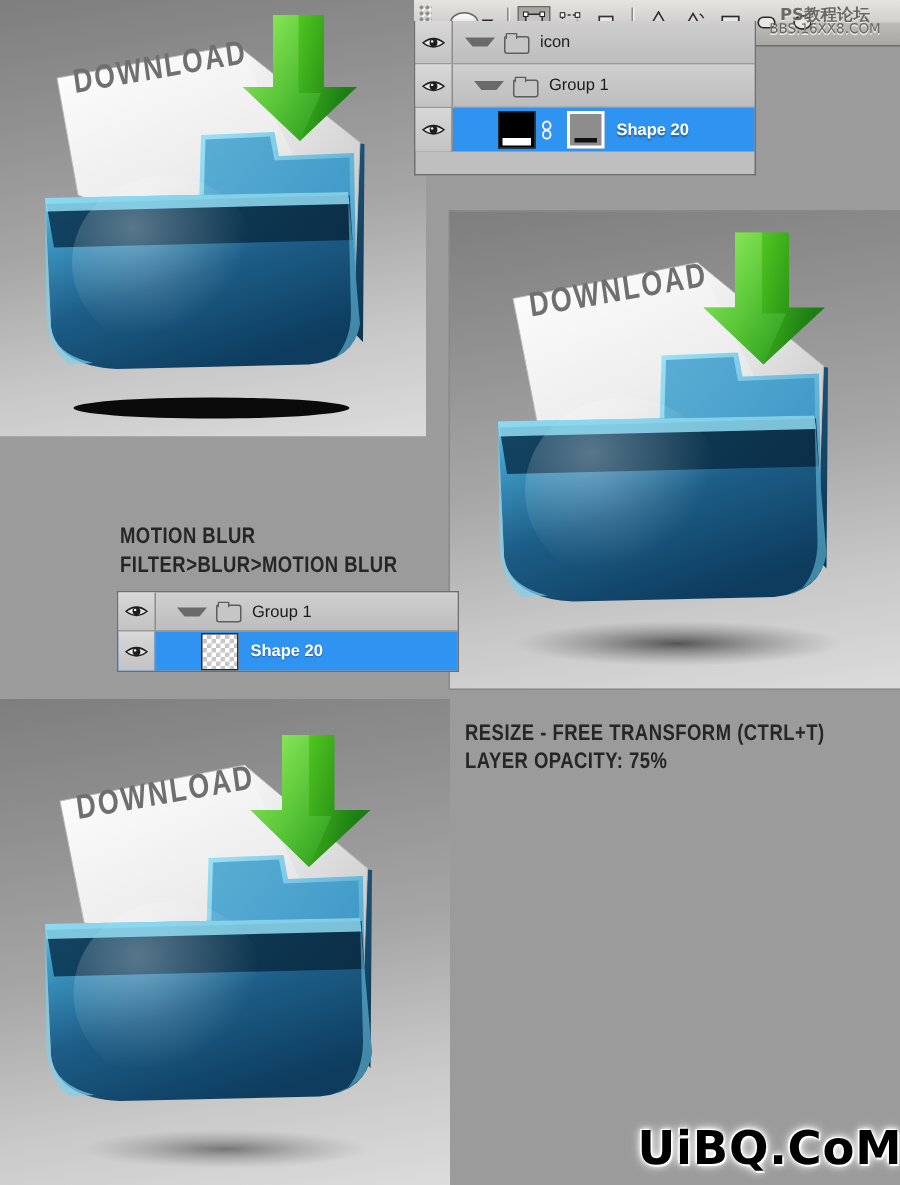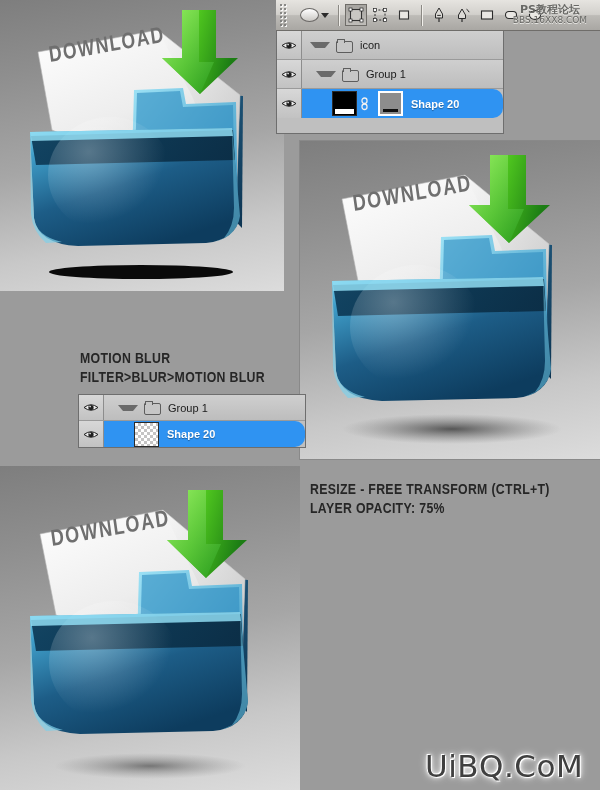--- a/index.html
+++ b/index.html
@@ -61,27 +61,27 @@
   .tb-watermark .w2{font-size:9px;font-weight:normal;}
 
   
   .layers-panel{
     position:absolute;
     background:#bfbfbf;
     border:1px solid #6e6e6e;
     box-sizing:border-box;
     font-family:"Liberation Sans", sans-serif;
   }
-  #layers-top{left:276px;top:31px;width:228px;height:103px;border-top:none;}
+  #layers-top{left:276px;top:14px;width:228px;height:103px;border-top:none;}
   #layers-mid{left:78px;top:394px;width:228px;height:54px;}
 
   .layer-row{display:flex;align-items:center;height:29px;box-sizing:border-box;
     border-bottom:1px solid #9a9a9a;position:relative;}
   #layers-mid .layer-row{height:26px;}
-  .layer-row:last-child{border-bottom:none;border-radius:10px;}
+  .layer-row:last-child{border-bottom:none;}
   .layer-row.sel{background:#2f93f2;}
   .layer-row.norm{background:linear-gradient(180deg,#cfcfcf,#bdbdbd);}
 
   .eye-cell{width:24px;height:100%;flex:0 0 24px;display:flex;align-items:center;justify-content:center;
     background:linear-gradient(180deg,#d8d8d8,#c2c2c2);border-right:1px solid #8d8d8d;}
   .eye-icon{width:16px;height:11px;display:block;}
 
   .disclosure{width:0;height:0;border-left:5px solid transparent;border-right:5px solid transparent;
     border-top:6px solid #6a6a6a;margin-left:8px;flex:0 0 10px;}
   .folder-icon{width:16px;height:13px;margin-left:6px;flex:0 0 16px;position:relative;}
@@ -119,22 +119,22 @@
     transform:scaleX(.82);transform-origin:left top;
     white-space:pre;
   }
   #anno-blur{left:80px;top:348px;}
   #anno-resize{left:310px;top:479px;}
 
   
   #site-mark{
     position:absolute;left:425px;top:748px;
     font-family:"DejaVu Sans", sans-serif;
-    font-size:31px;font-weight:normal;letter-spacing:.5px;
-    color:#404040;
+    font-size:31px;font-weight:bold;letter-spacing:.5px;
+    color:#000000;
     text-shadow:
       0 0 3px #ffffff,0 0 5px #ffffff,0 0 8px #ffffff,
       1px 1px 0 #ffffff,-1px -1px 0 #ffffff;
   }
 </style>
 </head>
 <body>
 
 <div class="stage">
 

